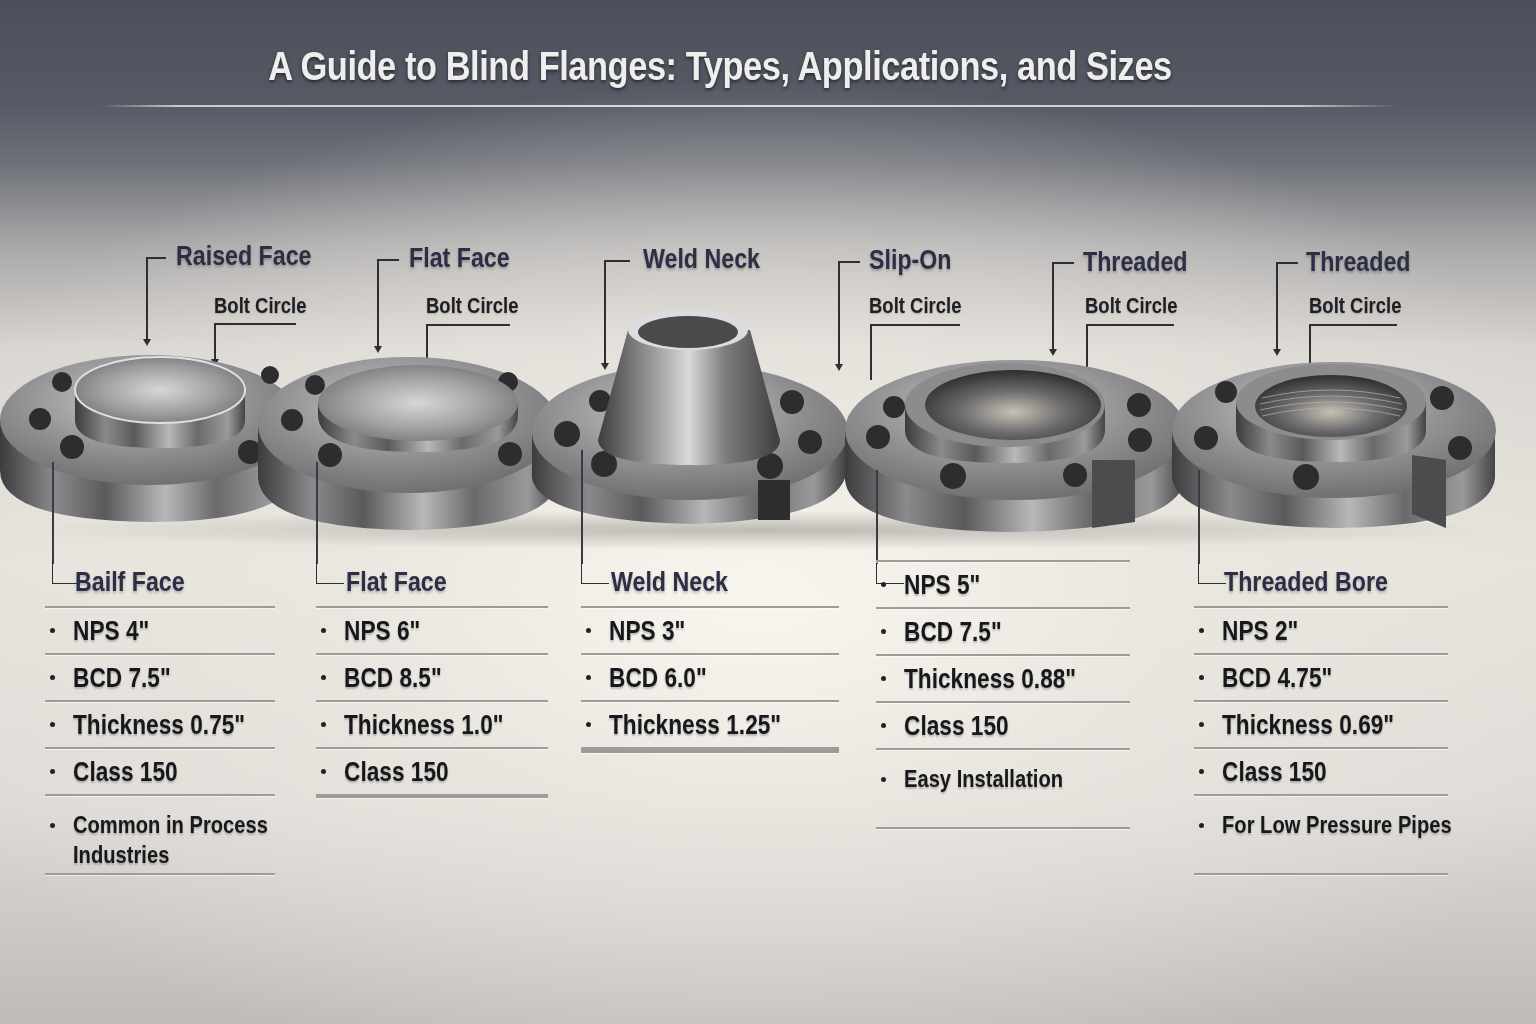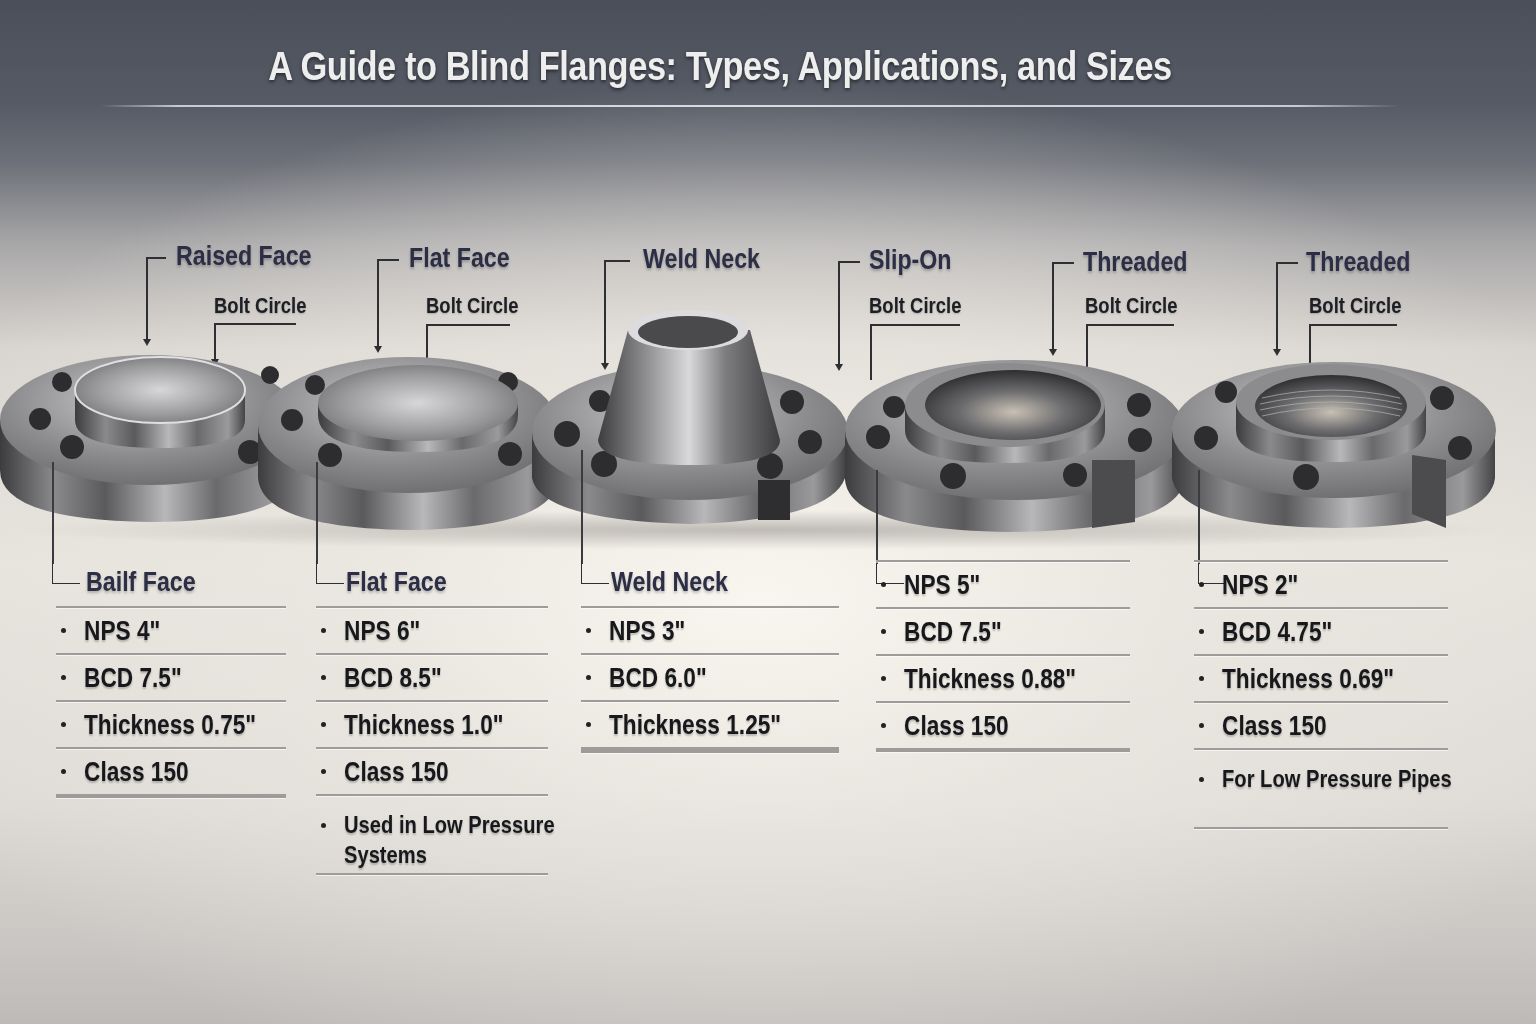--- a/index.html
+++ b/index.html
@@ -267,46 +267,46 @@
 <div class="corner" style="left:52px;top:560px;"></div>
 <div class="vline" style="left:316px;top:462px;height:102px;"></div>
 <div class="corner" style="left:316px;top:560px;"></div>
 <div class="vline" style="left:581px;top:450px;height:114px;"></div>
 <div class="corner" style="left:581px;top:560px;"></div>
 <div class="vline" style="left:876px;top:470px;height:94px;"></div>
 <div class="corner" style="left:876px;top:560px;"></div>
 <div class="vline" style="left:1198px;top:470px;height:94px;"></div>
 <div class="corner" style="left:1198px;top:560px;"></div>
 
-<div class="spec-col" style="left:56px;width:230px;">
+<div class="spec-col" style="left:45px;width:230px;">
   <div class="spec-head"><span>Bailf Face</span></div>
   <div class="spec-rule"></div>
   <div class="spec-row"><i class="bullet"></i><span class="txt">NPS 4"</span></div>
   <div class="spec-rule"></div>
   <div class="spec-row"><i class="bullet"></i><span class="txt">BCD 7.5"</span></div>
   <div class="spec-rule"></div>
   <div class="spec-row"><i class="bullet"></i><span class="txt">Thickness 0.75"</span></div>
   <div class="spec-rule"></div>
   <div class="spec-row"><i class="bullet"></i><span class="txt">Class 150</span></div>
   <div class="spec-rule"></div>
+  <div class="spec-note"><i class="bullet"></i><span class="txt">Common in Process Industries</span></div>
   <div class="spec-rule"></div>
 </div>
 
 <div class="spec-col" style="left:316px;width:232px;">
   <div class="spec-head"><span>Flat Face</span></div>
   <div class="spec-rule"></div>
   <div class="spec-row"><i class="bullet"></i><span class="txt">NPS 6"</span></div>
   <div class="spec-rule"></div>
   <div class="spec-row"><i class="bullet"></i><span class="txt">BCD 8.5"</span></div>
   <div class="spec-rule"></div>
   <div class="spec-row"><i class="bullet"></i><span class="txt">Thickness 1.0"</span></div>
   <div class="spec-rule"></div>
   <div class="spec-row"><i class="bullet"></i><span class="txt">Class 150</span></div>
   <div class="spec-rule"></div>
-  <div class="spec-note"><i class="bullet"></i><span class="txt">Used in Low Pressure Systems</span></div>
   <div class="spec-rule"></div>
 </div>
 
 <div class="spec-col" style="left:581px;width:258px;">
   <div class="spec-head"><span>Weld Neck</span></div>
   <div class="spec-rule"></div>
   <div class="spec-row"><i class="bullet"></i><span class="txt">NPS 3"</span></div>
   <div class="spec-rule"></div>
   <div class="spec-row"><i class="bullet"></i><span class="txt">BCD 6.0"</span></div>
   <div class="spec-rule"></div>
@@ -319,24 +319,26 @@
 <div class="spec-col" style="left:876px;width:254px;">
   <div class="spec-rule"></div>
   <div class="spec-row"><i class="bullet"></i><span class="txt">NPS 5"</span></div>
   <div class="spec-rule"></div>
   <div class="spec-row"><i class="bullet"></i><span class="txt">BCD 7.5"</span></div>
   <div class="spec-rule"></div>
   <div class="spec-row"><i class="bullet"></i><span class="txt">Thickness 0.88"</span></div>
   <div class="spec-rule"></div>
   <div class="spec-row"><i class="bullet"></i><span class="txt">Class 150</span></div>
   <div class="spec-rule"></div>
+  <div class="spec-note"><i class="bullet"></i><span class="txt">Easy Installation</span></div>
   <div class="spec-rule"></div>
 </div>
 
 <div class="spec-col" style="left:1194px;width:254px;">
+  <div class="spec-head"><span>Threaded Bore</span></div>
   <div class="spec-rule"></div>
   <div class="spec-row"><i class="bullet"></i><span class="txt">NPS 2"</span></div>
   <div class="spec-rule"></div>
   <div class="spec-row"><i class="bullet"></i><span class="txt">BCD 4.75"</span></div>
   <div class="spec-rule"></div>
   <div class="spec-row"><i class="bullet"></i><span class="txt">Thickness 0.69"</span></div>
   <div class="spec-rule"></div>
   <div class="spec-row"><i class="bullet"></i><span class="txt">Class 150</span></div>
   <div class="spec-rule"></div>
   <div class="spec-note"><i class="bullet"></i><span class="txt">For Low Pressure Pipes</span></div>

